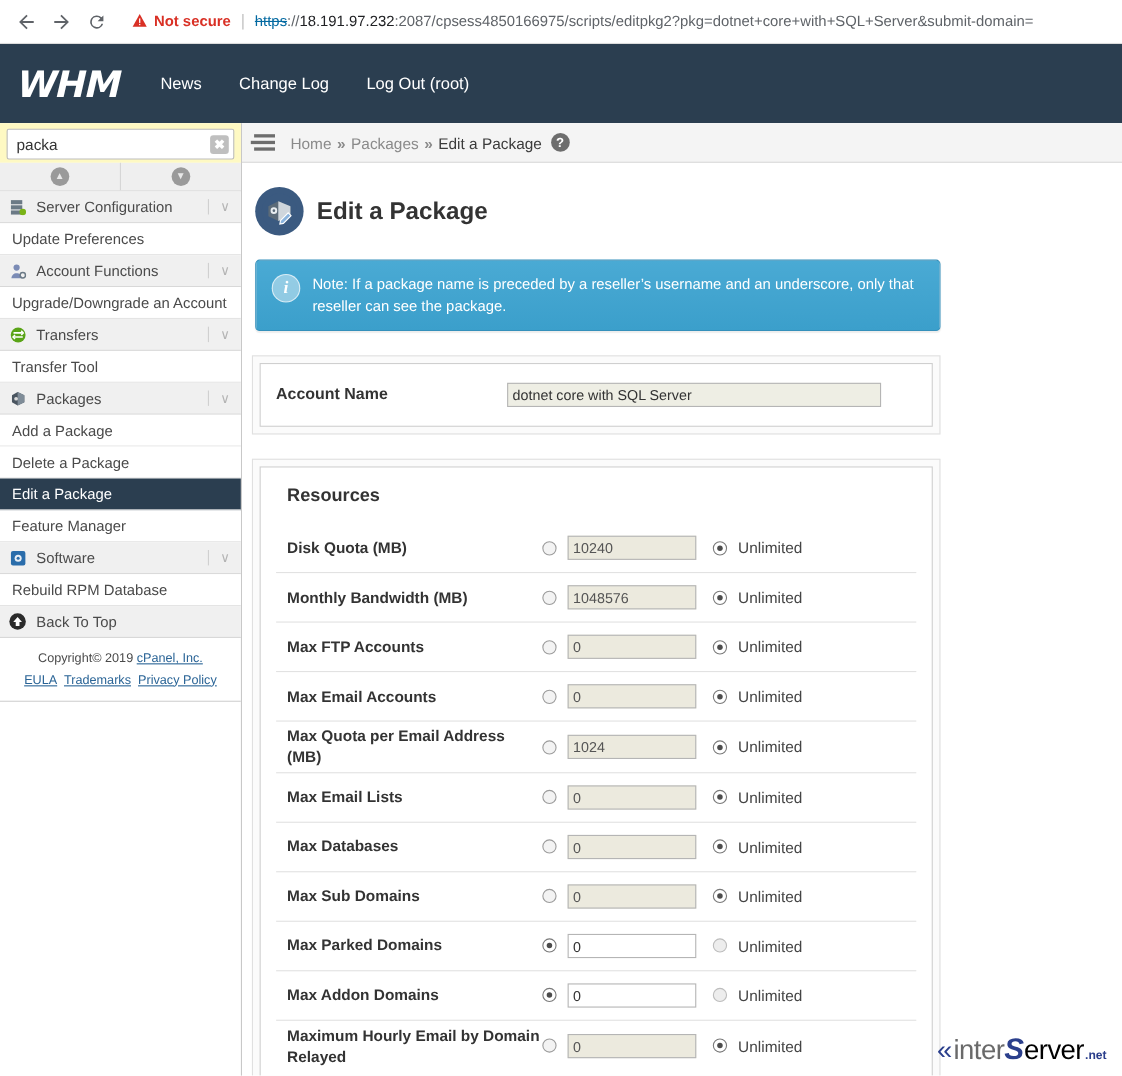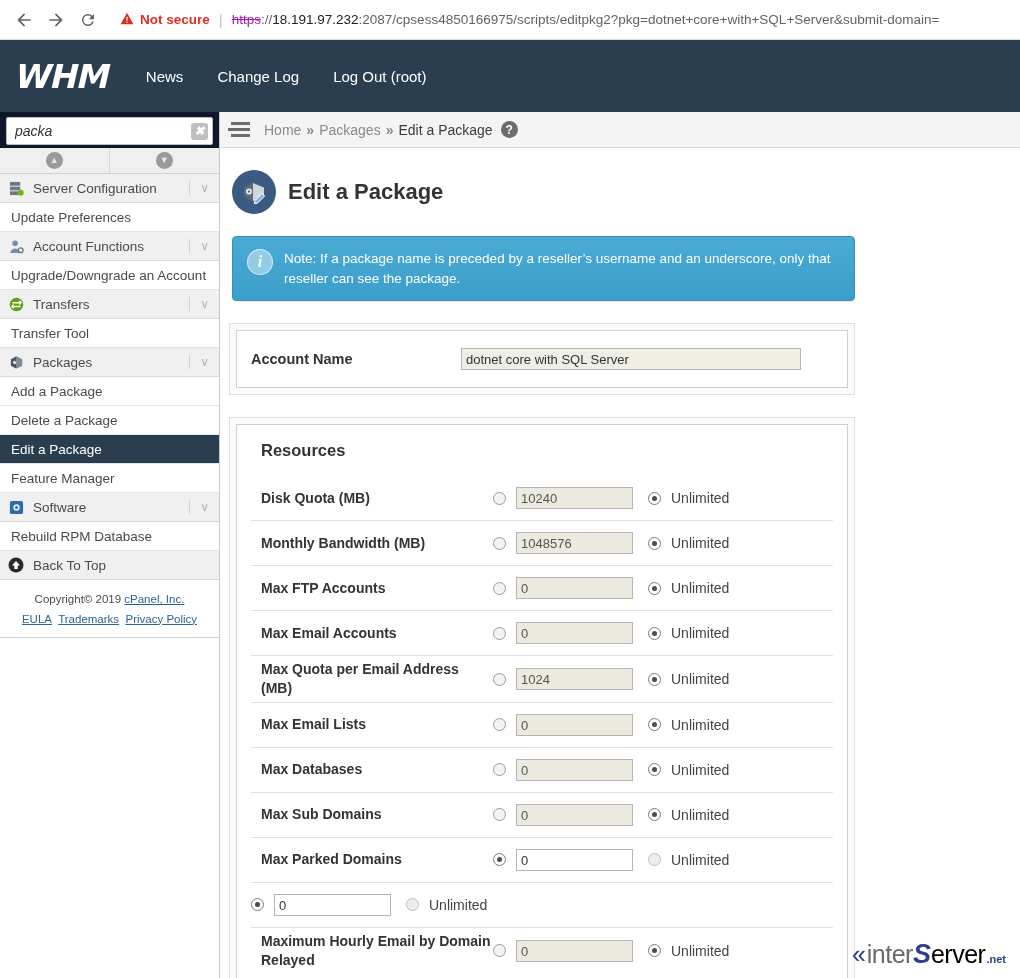--- a/index.html
+++ b/index.html
@@ -34,21 +34,21 @@
     margin-left: 14px;
     flex: 1 1 auto;
     min-width: 0;
     overflow: hidden;
     white-space: nowrap;
   }
   #insecure-icon { color: #d93025; margin-right: 6px; font-size: 13px; line-height: 1; }
   #insecure-text { color: #d93025; font-size: 13.5px; font-weight: bold; margin-right: 9px; }
   #url-divider { color: #c4c4c4; margin-right: 9px; font-size: 15px; }
   #url-text { font-size: 13.5px; color: #5f6368; white-space: nowrap; }
-  #url-text .scheme-struck { color: #a21caf; text-decoration: line-through; }
+  #url-text .scheme-struck { color: #0369a1; text-decoration: line-through; }
   #url-text .host { color: #202124; }
 
   
   #whm-header {
     height: 72px;
     background: #2b3e50;
     display: flex;
     align-items: center;
     padding-left: 16px;
   }
@@ -78,22 +78,21 @@
     flex: 0 0 220px;
     background: #ffffff;
     border-right: 1px solid #c8c8c8;
     display: flex;
     flex-direction: column;
   }
   #search-row {
     height: 36px;
     display: flex; align-items: center;
     padding: 4px 6px 2px 6px;
-    background: #0f172a;
-    font-style: italic;
+    background: #fef9c3;
   }
   #search-box {
     flex: 1 1 auto;
     height: 28px;
     border: 1px solid #bdbdbd;
     background: #ffffff;
     display: flex; align-items: center;
     padding: 0 4px 0 8px;
     border-radius: 2px;
   }
@@ -600,20 +599,21 @@
                   <div class="res-controls">
                     <span class="radio checked"></span>
                     <span class="txt-input res-value">0</span>
                     <span class="unl-group">
                       <span class="radio off-dim"></span>
                       <span class="res-unlimited-label">Unlimited</span>
                     </span>
                   </div>
                 </div>
                 <div class="res-row">
+                  <div class="res-label">Max Addon Domains</div>
                   <div class="res-controls">
                     <span class="radio checked"></span>
                     <span class="txt-input res-value">0</span>
                     <span class="unl-group">
                       <span class="radio off-dim"></span>
                       <span class="res-unlimited-label">Unlimited</span>
                     </span>
                   </div>
                 </div>
                 <div class="res-row">

